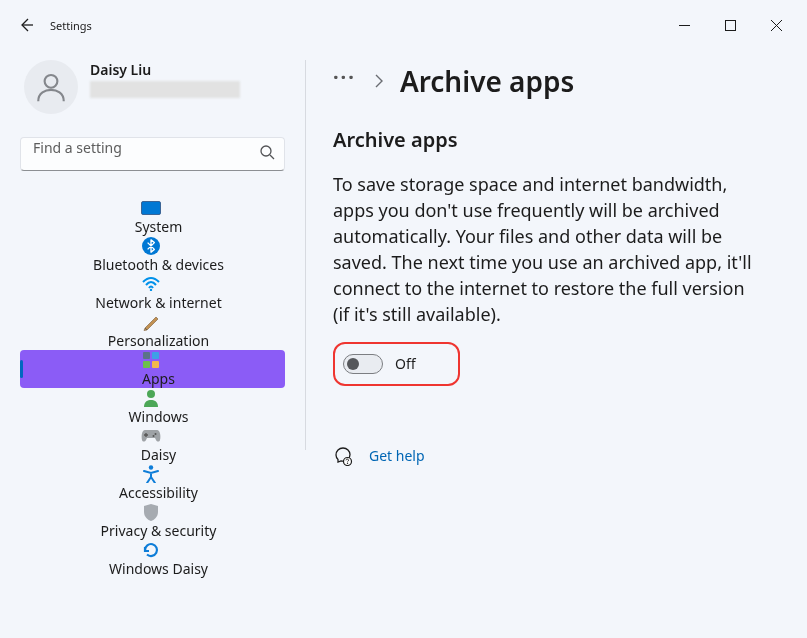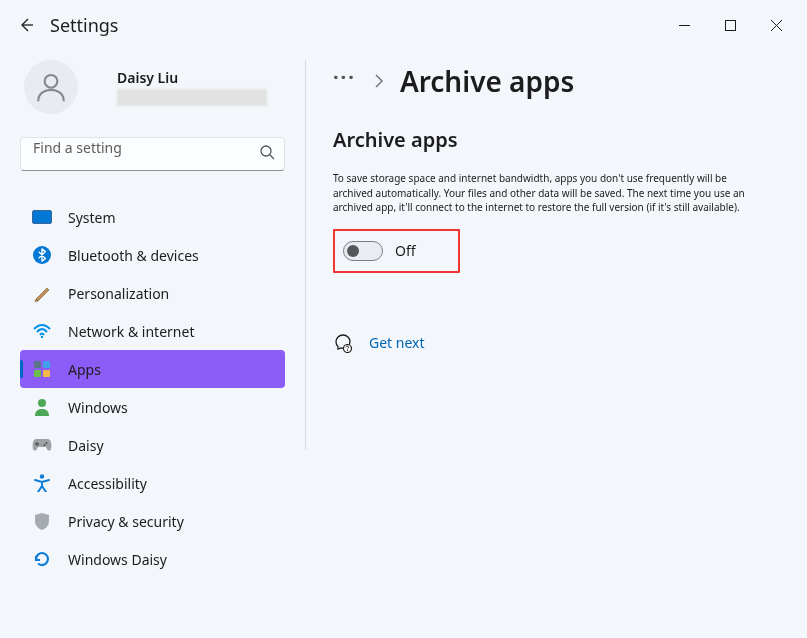--- a/index.html
+++ b/index.html
@@ -1,59 +1,59 @@
 <!DOCTYPE html>
 <html><head>
 <meta charset="utf-8">
 <style>
   * { box-sizing: border-box; margin: 0; padding: 0; font-family: "Segoe UI Variable", "Segoe UI", system-ui, sans-serif; }
   body { width: 807px; height: 638px; background: #f3f6fb; overflow: hidden; position: relative; }
 
   
   .titlebar { height: 50px; display: flex; align-items: center; padding: 0 8px; }
   .back-btn { width: 36px; height: 36px; display: flex; align-items: center; justify-content: center; border-radius: 4px; cursor: pointer; }
-  .title { font-size: 18px; color: #1c1c1c; margin-left: 6px; }
+  .title { font-size: 11px; color: #1c1c1c; margin-left: 6px; }
   .win-controls { margin-left: auto; display: flex; gap: 0; }
   .win-btn { width: 46px; height: 32px; display: flex; align-items: center; justify-content: center; }
 
   .content { display: flex; height: calc(100% - 50px); }
 
   
   .sidebar { width: 305px; padding: 10px 0 0 20px; display: flex; flex-direction: column; }
-  .profile { display: flex; align-items: center; margin-bottom: 22px; padding-left: 4px; gap: 27px; }
+  .profile { display: flex; align-items: flex-start; margin-bottom: 22px; padding-left: 4px; }
   .avatar { width: 54px; height: 54px; border-radius: 50%; background: #e8ebf0; display: flex; align-items: center; justify-content: center; margin-right: 12px; }
   .avatar svg { width: 34px; height: 34px; }
   .profile-name { font-size: 14px; font-weight: 600; color: #1c1c1c; }
   .profile-sub { width: 150px; height: 17px; background: #e2e2e2; margin-top: 2px; filter: blur(1px); }
 
   .search-wrap { position: relative; width: 265px; height: 34px; margin-bottom: 28px; }
   .search { width: 100%; height: 100%; background: #fcfdfe; border: 1px solid #e0e3e9; border-bottom: 1.5px solid #8c8f93; border-radius: 4px; padding: 0 36px 12px 12px; font-size: 14px; outline: none; color: #333; }
   .search::placeholder { color: #5d5d5d; }
   .search-icon { position: absolute; right: 10px; top: 8px; width: 16px; height: 16px; pointer-events: none; }
 
   .nav { display: flex; flex-direction: column; }
-  .nav-item { display: flex; align-items: center; height: 38px; padding-left: 12px; border-radius: 4px; cursor: pointer; width: 265px; position: relative; }
+  .nav-item { display: flex; align-items: center; height: 38px; padding-left: 12px; border-radius: 4px; cursor: pointer; width: 265px; position: relative; flex-direction: column; }
   .nav-item.active { background: #8b5cf6; }
   .nav-item.active::before { content: ""; position: absolute; left: 0; top: 10px; width: 3px; height: 18px; background: #0067c0; border-radius: 2px; }
   .nav-icon { width: 20px; height: 20px; display: flex; align-items: center; justify-content: center; margin-right: 16px; }
   .nav-label { font-size: 14px; color: #1c1c1c; }
 
   
   .main { flex: 1; padding: 12px 42px 0 28px; position: relative; }
   .divider { position: absolute; left: 0; top: 10px; width: 1px; height: 390px; background: #d7dae0; }
 
   .breadcrumb { display: flex; align-items: center; margin-bottom: 26px; }
   .bc-more { font-size: 20px; letter-spacing: 2px; color: #555; height: 24px; line-height: 16px; cursor: pointer; font-weight: bold; }
   .bc-chevron { margin: 0 16px 0 18px; }
   .page-title { font-size: 28px; font-weight: 600; color: #1c1c1c; }
 
   .section-title { font-size: 20px; font-weight: 600; margin-bottom: 18px; color: #1c1c1c; }
-  .description { font-size: 10px; color: #1c1c1c; line-height: 1.45; margin-bottom: 14px; }
-
-  .toggle-row { display: flex; align-items: center; border: 2.5px solid #ef3530; border-radius: 1px; padding: 6px 8px; width: 127px; height: 44px; box-sizing: border-box; }
+  .description { font-size: 18px; color: #1c1c1c; line-height: 1.45; margin-bottom: 14px; }
+
+  .toggle-row { display: flex; align-items: center; border: 2.5px solid #ef3530; border-radius: 12px; padding: 6px 8px; width: 127px; height: 44px; box-sizing: border-box; }
   .toggle { width: 40px; height: 20px; border: 1px solid #7c7e82; border-radius: 10px; background: #e9ecf1; position: relative; margin-right: 12px; cursor: pointer; }
   .toggle::after { content: ""; position: absolute; left: 3px; top: 3px; width: 12px; height: 12px; background: #55575b; border-radius: 50%; }
   .toggle-label { font-size: 14px; color: #1c1c1c; }
 
   .help-row { display: flex; align-items: center; margin-top: 60px; cursor: pointer; }
   .help-icon { width: 20px; height: 20px; margin-right: 16px; }
   .help-link { font-size: 14px; color: #0066b4; }
 </style>
 </head>
 <body>
@@ -123,37 +123,37 @@
         <span class="nav-icon">
             <svg width="18" height="18" viewBox="0 0 16 16">
               <circle cx="8" cy="8" r="8" fill="#0078d4"></circle>
               <path d="M5 5 L11 11 L8 13.5 V2.5 L11 5 L5 11" stroke="#fff" stroke-width="1.2" fill="none" stroke-linejoin="round"></path>
             </svg>
           </span>
         <span class="nav-label">Bluetooth &amp; devices</span>
       </div>
       <div class="nav-item">
         <span class="nav-icon">
-            <svg width="18" height="18" viewBox="0 0 18 18">
-              <path d="M3 15 L14 4 L16 6 L5 17 L2 17.5 Z" fill="#c29152" stroke="#7a5d38" stroke-width="0.6"></path>
-              <path d="M3 15 L5 17" stroke="#555" stroke-width="0.8"></path>
-            </svg>
-          </span>
-        <span class="nav-label">Personalization</span>
-      </div>
-      <div class="nav-item">
-        <span class="nav-icon">
             <svg width="18" height="14" viewBox="0 0 18 14">
               <path d="M1 5 Q9 -3 17 5" stroke="#0091ea" stroke-width="2" fill="none"></path>
               <path d="M4 8 Q9 2 14 8" stroke="#0091ea" stroke-width="2" fill="none"></path>
               <path d="M7 11 Q9 8 11 11" stroke="#0091ea" stroke-width="2" fill="none"></path>
               <circle cx="9" cy="13" r="1.2" fill="#0091ea"></circle>
             </svg>
           </span>
         <span class="nav-label">Network &amp; internet</span>
+      </div>
+      <div class="nav-item">
+        <span class="nav-icon">
+            <svg width="18" height="18" viewBox="0 0 18 18">
+              <path d="M3 15 L14 4 L16 6 L5 17 L2 17.5 Z" fill="#c29152" stroke="#7a5d38" stroke-width="0.6"></path>
+              <path d="M3 15 L5 17" stroke="#555" stroke-width="0.8"></path>
+            </svg>
+          </span>
+        <span class="nav-label">Personalization</span>
       </div>
       <div class="nav-item active">
         <span class="nav-icon">
             <svg width="18" height="18" viewBox="0 0 18 18">
               <rect x="1" y="1" width="7" height="7" rx="1" fill="#5b7389"></rect>
               <rect x="10" y="1" width="7" height="7" rx="1" fill="#3ea0e6"></rect>
               <rect x="1" y="10" width="7" height="7" rx="1" fill="#6cc04a"></rect>
               <rect x="10" y="10" width="7" height="7" rx="1" fill="#f2b84b"></rect>
             </svg>
           </span>
@@ -227,16 +227,16 @@
       <span class="toggle-label">Off</span>
     </div>
 
     <div class="help-row">
       <svg class="help-icon" viewBox="0 0 20 20">
           <path d="M10 2 C6 2 3 5 3 9 C3 11 4 12.5 5 13.5 L5 16 L8 15 C8.6 15.1 9.3 15.2 10 15.2 C14 15.2 17 12.2 17 8.6 C17 5 14 2 10 2 Z" fill="none" stroke="#1c1c1c" stroke-width="1.3"></path>
           <circle cx="14.5" cy="15.5" r="4" fill="#fff" stroke="#1c1c1c" stroke-width="1.2"></circle>
           <path d="M13 14.3 C13 13.3 14 12.8 15 13.3 C15.8 13.7 15.7 14.8 14.8 15.3 L14.5 15.7" stroke="#1c1c1c" stroke-width="1" fill="none"></path>
           <circle cx="14.5" cy="17.3" r="0.7" fill="#1c1c1c"></circle>
         </svg>
-      <span class="help-link">Get next</span>
+      <span class="help-link">Get help</span>
     </div>
   </div>
 </div>
 
 </body></html>

